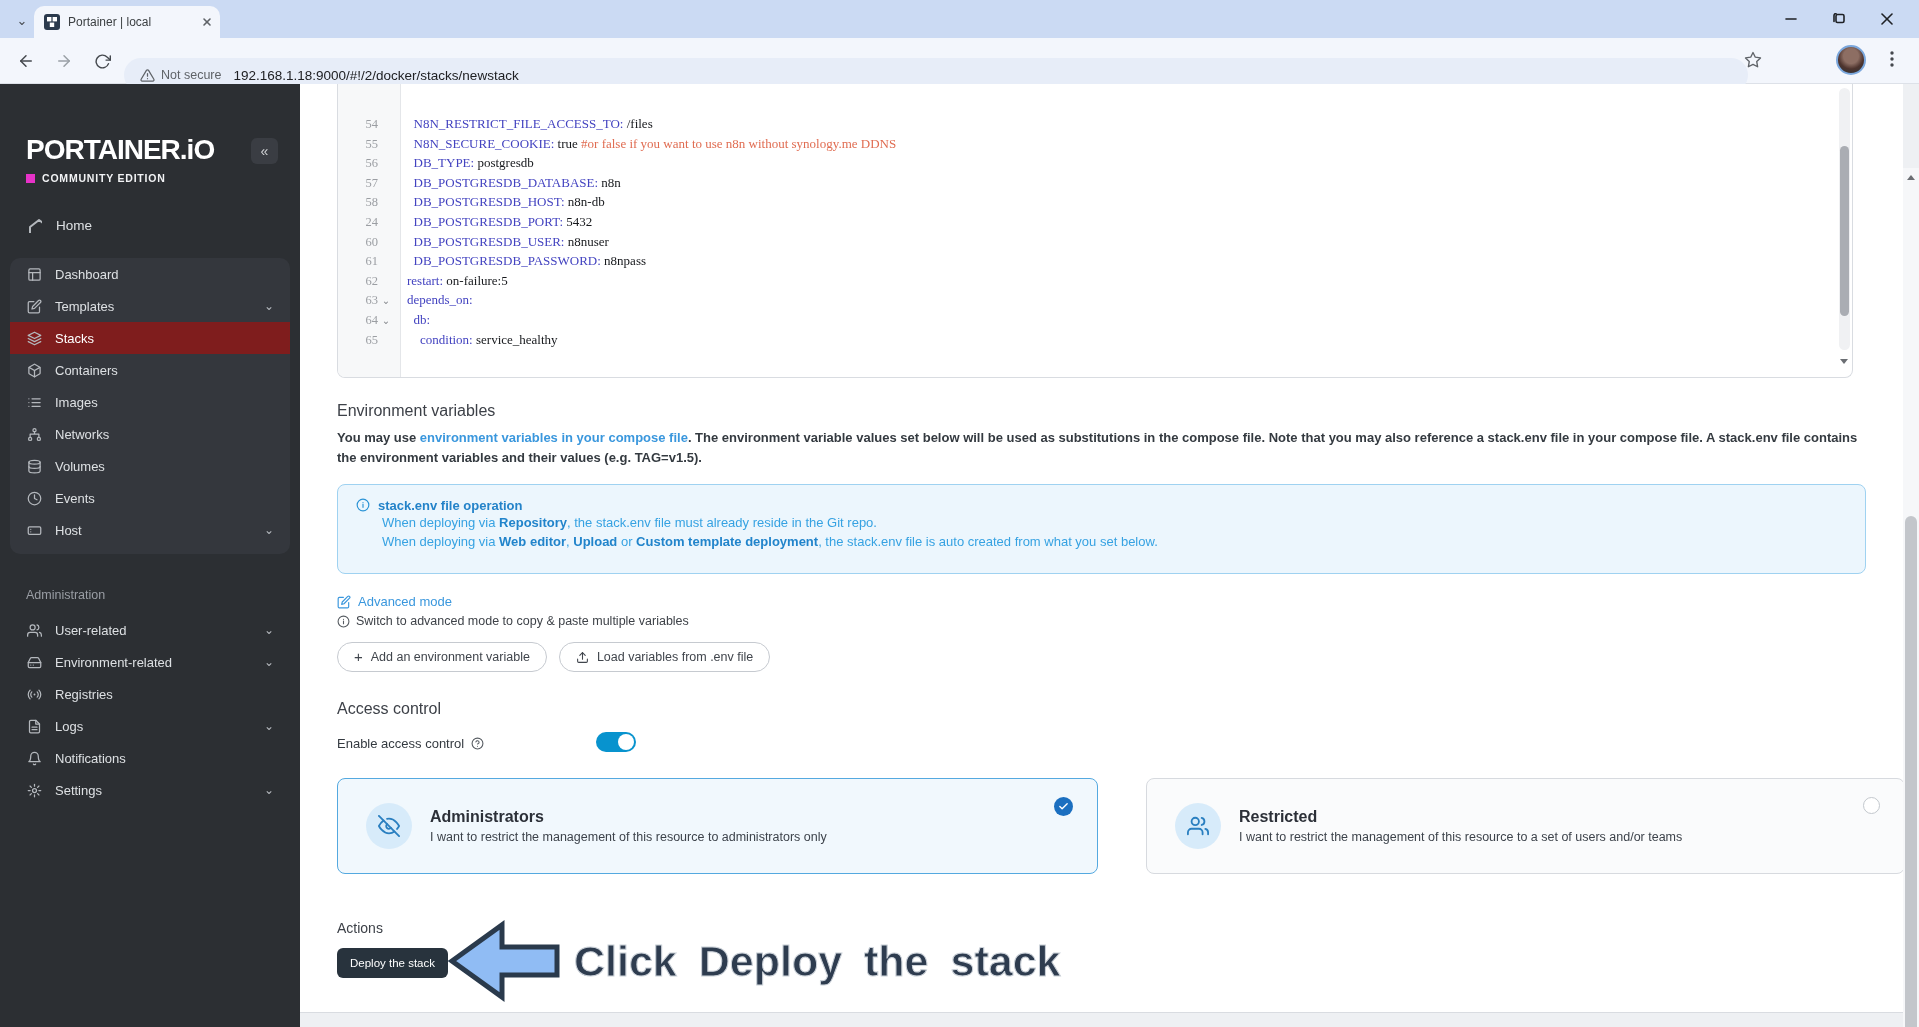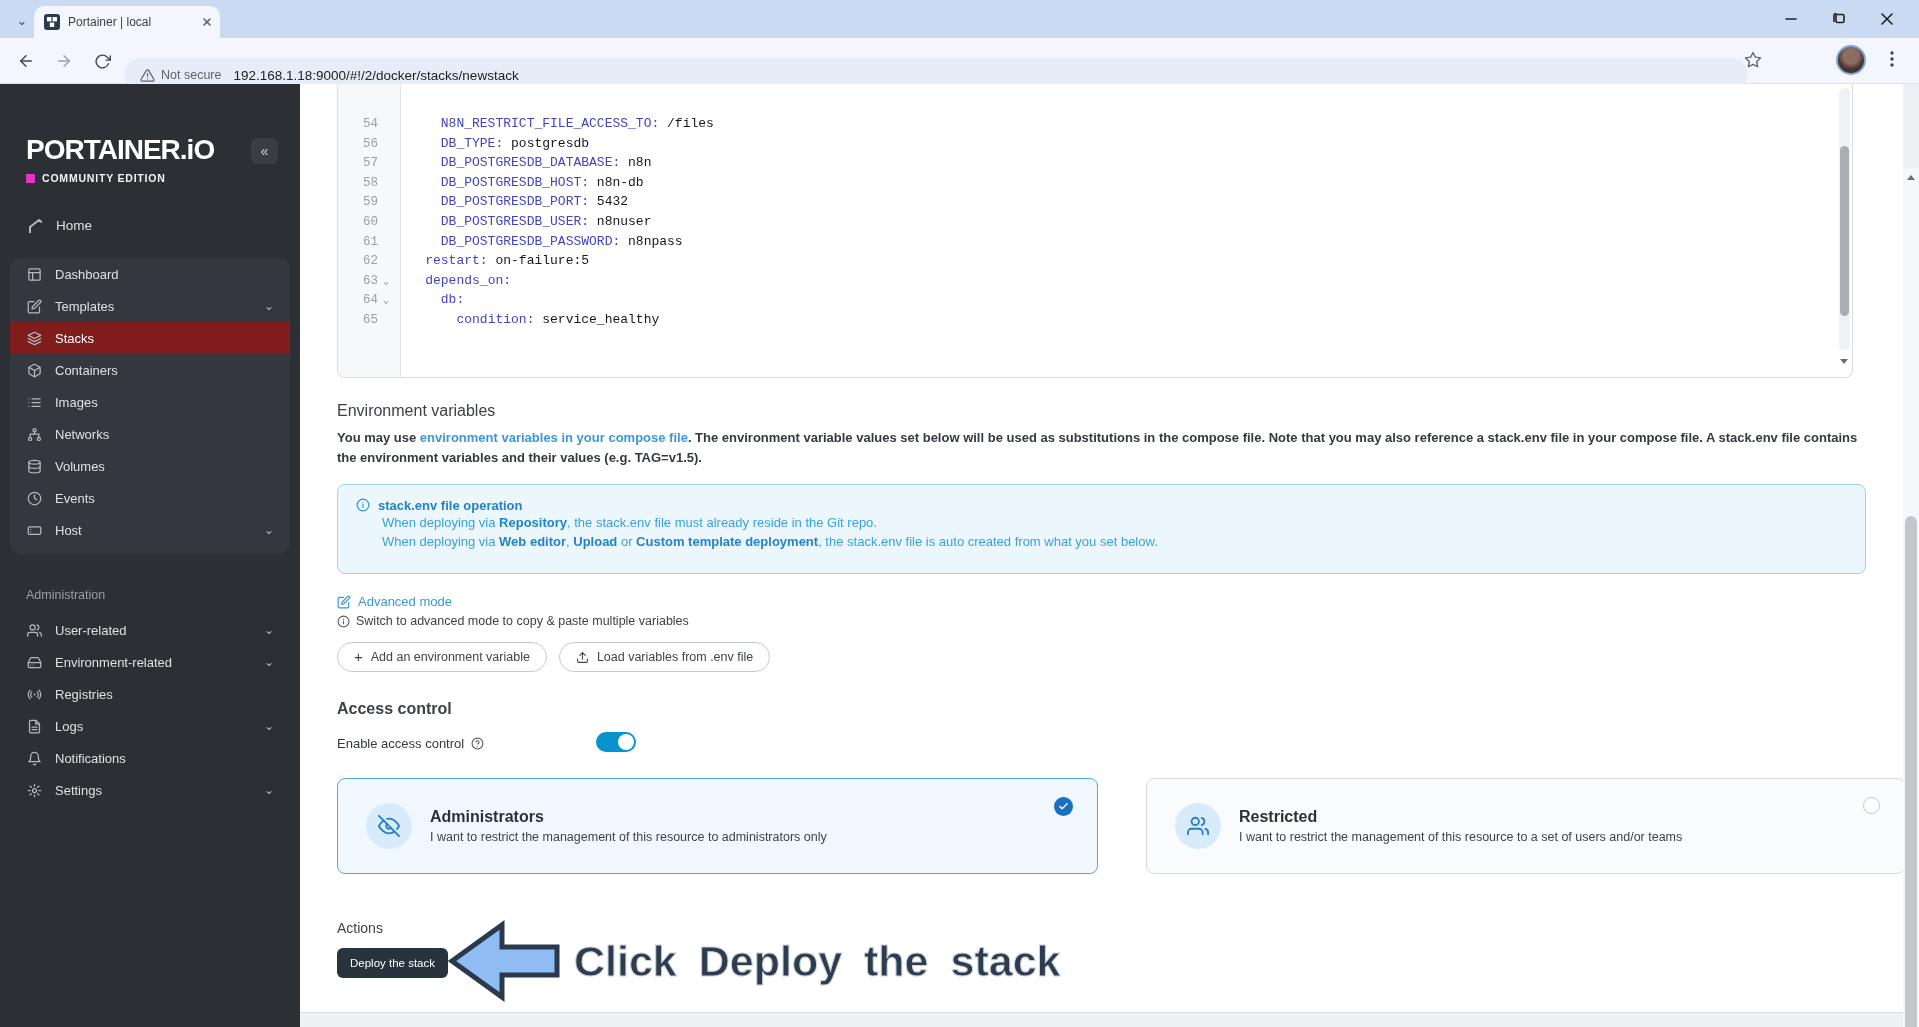--- a/index.html
+++ b/index.html
@@ -45,21 +45,21 @@
   #admin-items .sitem{padding:0 26px;}
 
   
   #main{position:absolute;left:300px;top:84px;width:1619px;height:943px;background:#eef0f3;}
   #card{position:absolute;left:0;top:0;width:1603px;height:929px;background:#fff;border-bottom:1px solid #d9dce1;box-sizing:border-box;}
 
   
   #editor{position:absolute;left:37px;top:0;width:1516px;height:294px;border:1px solid #d9dce1;border-top:none;border-radius:0 0 8px 8px;background:#fff;box-sizing:border-box;overflow:hidden;}
   #gutter-bg{position:absolute;left:0;top:0;width:62px;height:100%;background:#f7f8f9;border-right:1px solid #e4e6e9;}
   #code-lines{position:absolute;left:0;top:30px;right:14px;}
-  .cm-line{height:19.6px;line-height:19.6px;white-space:pre;font-family:Liberation Mono, monospace;font-size:13px;}
+  .cm-line{height:19.6px;line-height:19.6px;white-space:pre;font-family:Liberation Serif, serif;font-size:13px;}
   .ln{display:inline-block;width:34px;text-align:right;color:#9b9ea3;font-size:12.5px;padding-left:6px;}
   .fold{display:inline-block;width:16px;text-align:center;color:#85888d;font-size:10px;}
   .ckey{color:#4343c0;}
   .cval{color:#16181c;}
   .ccom{color:#e06c51;}
   #ed-scroll{position:absolute;right:2px;top:4px;width:11px;height:262px;background:#f0f1f3;border-radius:6px;}
   #ed-thumb{position:absolute;left:1px;top:58px;width:9px;height:170px;background:#aaadb3;border-radius:5px;}
   #ed-down{position:absolute;right:2px;top:270px;width:12px;height:14px;display:flex;align-items:center;justify-content:center;}
   .tri-down{width:0;height:0;border-left:4px solid transparent;border-right:4px solid transparent;border-top:5px solid #6b6e73;}
   .tri-up{width:0;height:0;border-left:4px solid transparent;border-right:4px solid transparent;border-bottom:5px solid #6b6e73;}
@@ -72,21 +72,21 @@
   #infobox .ititle{display:flex;align-items:flex-start;gap:8px;font-size:13px;font-weight:bold;color:#2483c9;}
   #infobox .iline{margin-left:26px;font-size:13px;line-height:19px;color:#36a2e2;}
   #infobox .iline:first-of-type{margin-top:11px;}
   #infobox .b{font-weight:bold;color:#2184cb;}
   #advmode{position:absolute;left:37px;top:510px;display:flex;align-items:center;gap:7px;color:#3a97dd;font-size:13px;cursor:pointer;}
   #advhint{position:absolute;left:37px;top:530px;display:flex;align-items:center;gap:6px;color:#3e4248;font-size:12.5px;}
   #btnrow{position:absolute;left:37px;top:558px;display:flex;gap:12px;}
   .pillbtn{height:30px;border:1px solid #c6cad0;border-radius:15px;background:#fff;color:#40454c;font-size:12.5px;display:flex;align-items:center;gap:8px;padding:0 16px;cursor:pointer;font-family:"Liberation Sans",sans-serif;}
 
   
-  #ac-title{position:absolute;left:37px;top:616px;font-size:16px;font-weight:700;color:#3d4148;}
+  #ac-title{position:absolute;left:37px;top:616px;font-size:16px;font-weight:400;color:#3d4148;}
   #enable-row{position:absolute;left:37px;top:652px;display:flex;align-items:center;gap:7px;font-size:13px;color:#343a40;}
   #toggle{position:absolute;left:296px;top:648px;width:40px;height:20px;border-radius:10px;background:#0893ce;cursor:pointer;}
   #toggle .knob{position:absolute;right:2px;top:2px;width:16px;height:16px;border-radius:50%;background:#fff;}
   .ac-card{position:absolute;top:694px;height:96px;border-radius:8px;box-sizing:border-box;display:flex;align-items:center;padding:0 0 0 28px;cursor:pointer;}
   #card-admin{left:37px;width:761px;background:#f1f8fd;border:1px solid #54a9e0;}
   #card-restricted{left:846px;width:759px;background:#fafbfc;border:1px solid #d7dadf;}
   .ac-icon{width:46px;height:46px;border-radius:50%;background:#d7ebfa;color:#2a7fc0;display:flex;align-items:center;justify-content:center;flex:0 0 46px;}
   .ac-txt{margin-left:18px;}
   .ac-title{font-size:16px;font-weight:bold;color:#2c3038;}
   .ac-desc{margin-top:4px;font-size:12.5px;color:#3d434b;}
@@ -391,24 +391,25 @@
     </div>
   </div>
 
   <div id="main">
     <div id="card">
 
       <div id="editor">
         <div id="gutter-bg"></div>
         <div id="code-lines">
           <div class="cm-line"><span class="ln">54</span><span class="fold"></span><span><span class="cval">      </span><span class="ckey">N8N_RESTRICT_FILE_ACCESS_TO:</span><span class="cval"> /files</span><span class="ccom"></span></span></div>
+          <div class="cm-line"><span class="ln">55</span><span class="fold"></span><span><span class="cval">      </span><span class="ckey">N8N_SECURE_COOKIE:</span><span class="cval"> true </span><span class="ccom">#or false if you want to use n8n without synology.me DDNS</span></span></div>
           <div class="cm-line"><span class="ln">56</span><span class="fold"></span><span><span class="cval">      </span><span class="ckey">DB_TYPE:</span><span class="cval"> postgresdb</span><span class="ccom"></span></span></div>
           <div class="cm-line"><span class="ln">57</span><span class="fold"></span><span><span class="cval">      </span><span class="ckey">DB_POSTGRESDB_DATABASE:</span><span class="cval"> n8n</span><span class="ccom"></span></span></div>
           <div class="cm-line"><span class="ln">58</span><span class="fold"></span><span><span class="cval">      </span><span class="ckey">DB_POSTGRESDB_HOST:</span><span class="cval"> n8n-db</span><span class="ccom"></span></span></div>
-          <div class="cm-line"><span class="ln">59</span><span class="fold"></span><span><span class="cval">      </span><span class="ckey">DB_POSTGRESDB_PORT:</span><span class="cval"> 5432</span><span class="ccom"></span></span></div>
+          <div class="cm-line"><span class="ln">24</span><span class="fold"></span><span><span class="cval">      </span><span class="ckey">DB_POSTGRESDB_PORT:</span><span class="cval"> 5432</span><span class="ccom"></span></span></div>
           <div class="cm-line"><span class="ln">60</span><span class="fold"></span><span><span class="cval">      </span><span class="ckey">DB_POSTGRESDB_USER:</span><span class="cval"> n8nuser</span><span class="ccom"></span></span></div>
           <div class="cm-line"><span class="ln">61</span><span class="fold"></span><span><span class="cval">      </span><span class="ckey">DB_POSTGRESDB_PASSWORD:</span><span class="cval"> n8npass</span><span class="ccom"></span></span></div>
           <div class="cm-line"><span class="ln">62</span><span class="fold"></span><span><span class="cval">    </span><span class="ckey">restart:</span><span class="cval"> on-failure:5</span><span class="ccom"></span></span></div>
           <div class="cm-line"><span class="ln">63</span><span class="fold">⌄</span><span><span class="cval">    </span><span class="ckey">depends_on:</span><span class="cval"></span><span class="ccom"></span></span></div>
           <div class="cm-line"><span class="ln">64</span><span class="fold">⌄</span><span><span class="cval">      </span><span class="ckey">db:</span><span class="cval"></span><span class="ccom"></span></span></div>
           <div class="cm-line"><span class="ln">65</span><span class="fold"></span><span><span class="cval">        </span><span class="ckey">condition:</span><span class="cval"> service_healthy</span><span class="ccom"></span></span></div>
         </div>
         <div id="ed-scroll">
             <div id="ed-thumb"></div>
           </div>

